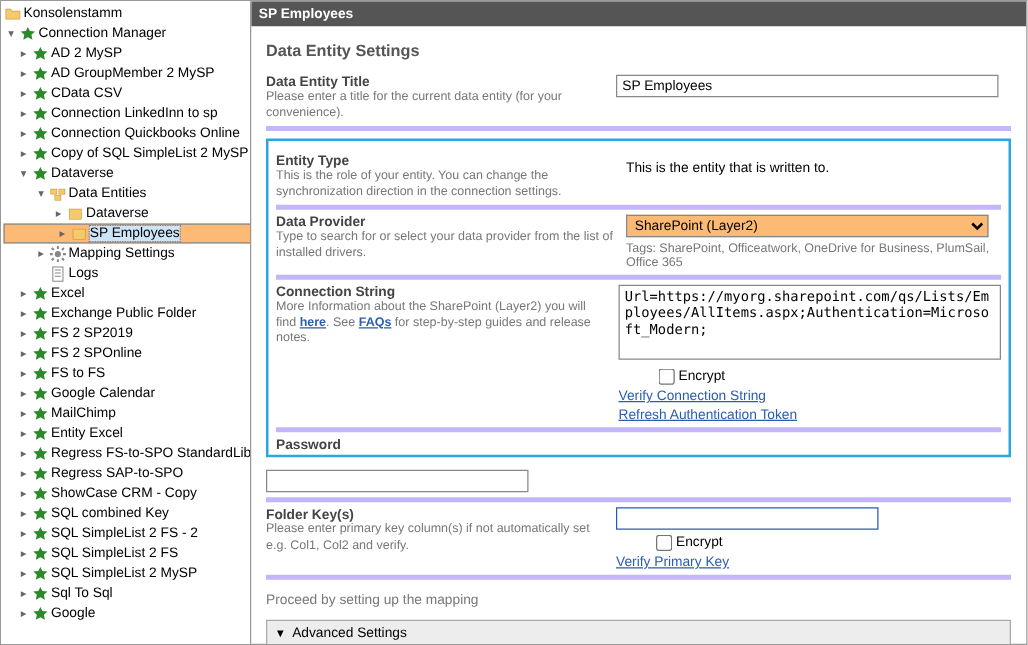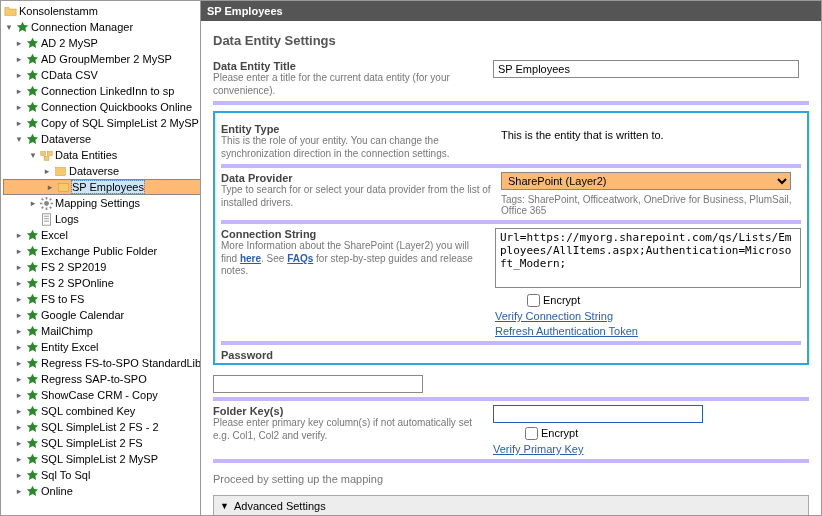--- a/index.html
+++ b/index.html
@@ -400,21 +400,21 @@
           <span class="lbl">Sql To Sql</span>
         </div>
         <div class="tree-item">
           <span class="spc" style="width:10px"></span>
           <span class="exp">▸</span>
           <span class="ico ico-star">
             <svg viewBox="0 0 16 16">
               <path d="M8 1l2 4 5 .5-3.5 3 1 5L8 11l-4.5 2.5 1-5L1 5.5 6 5z"></path>
             </svg>
           </span>
-          <span class="lbl">Online</span>
+          <span class="lbl">Google</span>
         </div>
       </div>
   </div>
 
   <div class="main">
     <div class="titlebar">
       <span>SP Employees</span>
     </div>
     <div class="content">
       <div class="section-title">Data Entity Settings</div>

